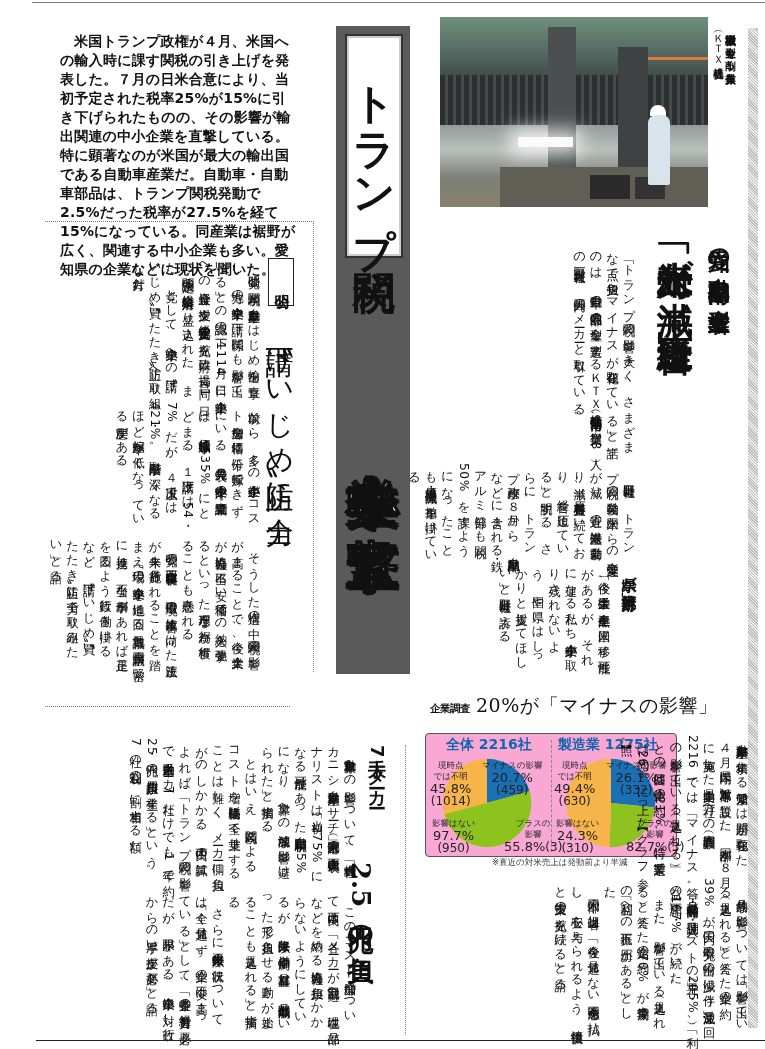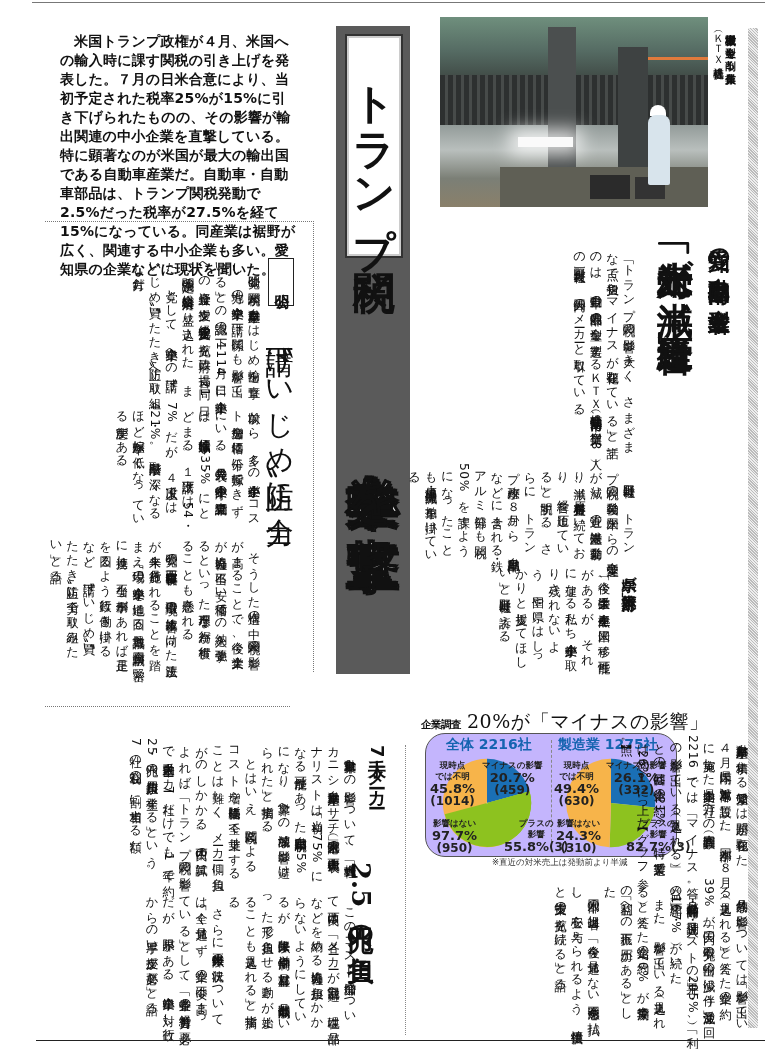--- a/index.html
+++ b/index.html
@@ -55,30 +55,30 @@
   
   .sub-head { left:706px; top:232px; height:380px; font-weight:bold; font-size:22px; line-height:26px; letter-spacing:1px; }
   .main-head { left:651px; top:232px; height:420px; font-weight:bold; font-size:36px; line-height:48px; letter-spacing:0; }
 
   
   .art1 { left:432px; top:244px; height:210px; width:205px; }
   .art1b { left:432px; top:463px; height:200px; width:205px; }
   .side-head { left:617px; top:560px; height:105px; font-weight:bold; font-size:15px; line-height:18px; }
 
   
-  .survey-h { left:421px; top:693px; width:300px; height:30px;margin-top:16px; }
+  .survey-h { left:430px; top:693px; width:300px; height:30px; }
   .survey-h .small { font-size:10.5px; font-weight:bold; letter-spacing:-0.5px; vertical-align:baseline; }
   .survey-h .big { font-family:"DejaVu Serif","Liberation Serif",serif; font-size:19px; margin-left:6px; letter-spacing:0.5px; }
 
   
-  .chart { left:425px; top:733px; width:250px; height:122px; border:1px solid #555; border-radius:20px; background:#c4b5fd; }
+  .chart { left:425px; top:733px; width:250px; height:122px; border:1px solid #555; border-radius:4px; background:#f9a8d4; }
   .chart-divider { position:absolute; left:125px; top:6px; width:0; height:112px; border-left:1px dashed #888; }
   .chart-title { position:absolute; top:2px; font-weight:bold; color:#1564b0; font-size:14px; letter-spacing:0; white-space:nowrap; }
   .pie { position:absolute; top:22px; width:94px; height:94px; }
-  .lbl { position:absolute; font-weight:bold; text-align:center; line-height:11px; color:#222; white-space:nowrap; }
+  .lbl { position:absolute; font-weight:normal; text-align:center; line-height:11px; color:#222; white-space:nowrap; }
   .lbl .t { font-size:8.5px; }
   .lbl .p { font-size:13px; line-height:14px; }
   .lbl .n { font-size:12px; }
   .chart-note { left:492px; top:857px; font-size:8.5px; color:#333; white-space:nowrap; }
 
   .art2 { left:680px; top:735px; height:135px; width:70px; }
   .art2b { left:425px; top:878px; height:150px; width:325px; }
 
   
   .kbox { left:45px; top:221px; width:268px; height:450px;

